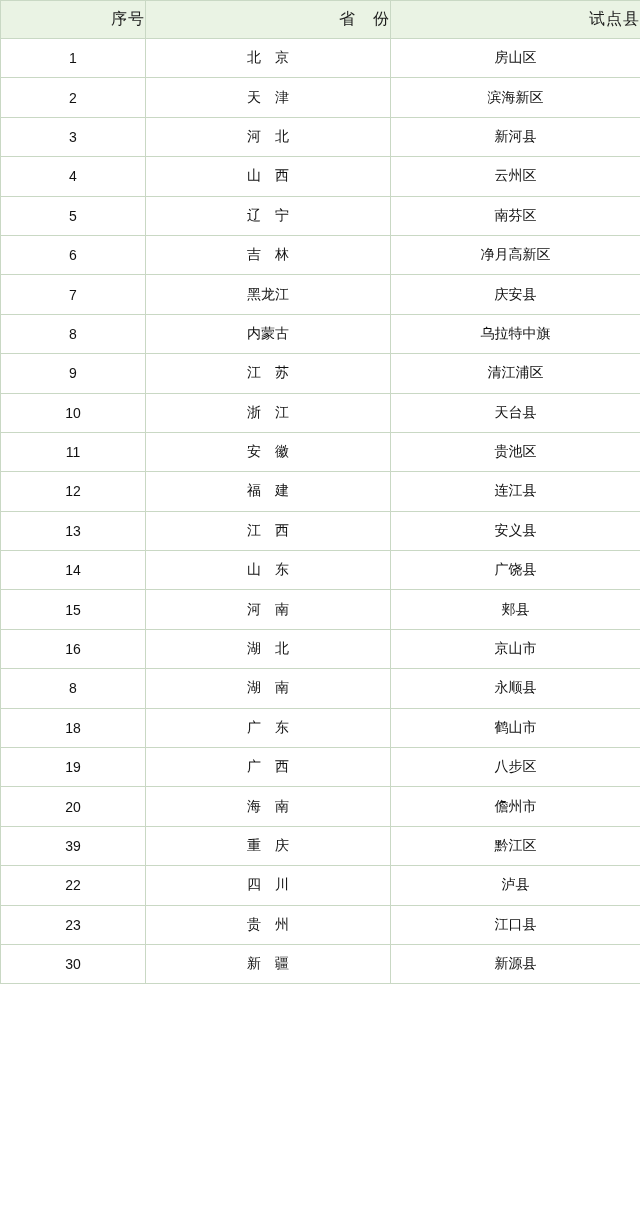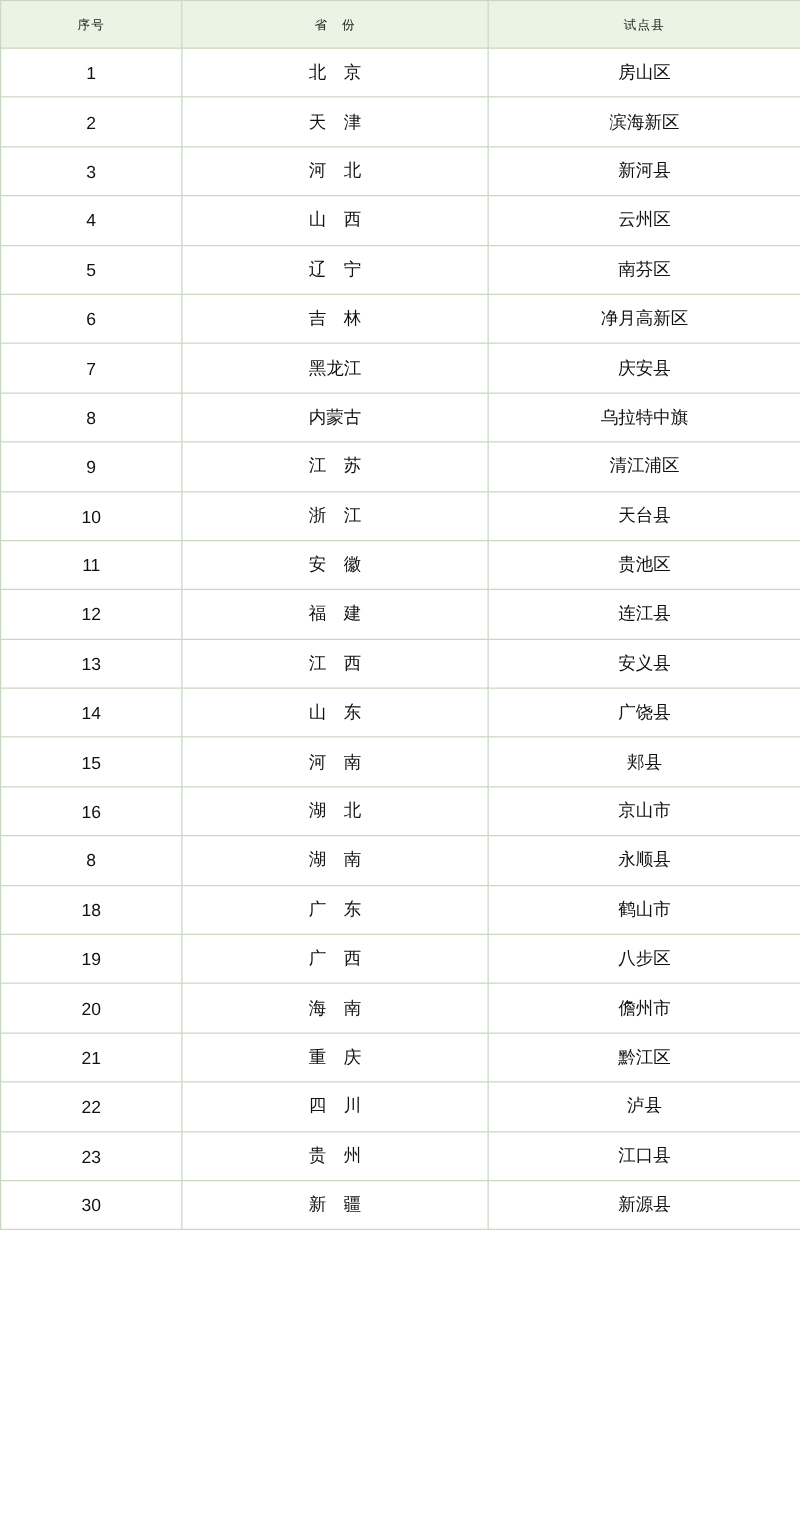--- a/index.html
+++ b/index.html
@@ -26,23 +26,24 @@
   table.pilot-table td {
     border: 1px solid #c9d8c4;
     text-align: center;
     vertical-align: middle;
     font-weight: normal;
     padding: 0;
   }
   table.pilot-table thead th {
     background: #eaf3e4;
     height: 37px;
-    font-size: 10px;
+    font-size: 16px;
     color: #1b1b1b;
     letter-spacing: 1px;
+    text-align: right;
   }
   table.pilot-table tbody td {
     height: 38.4px;
     font-size: 14px;
     background: #ffffff;
     color: #111111;
   }
   td.cell-index {
     font-size: 13px;
   }
@@ -164,21 +165,21 @@
         <td class="cell-index">19</td>
         <td class="cell-province">广　西</td>
         <td class="cell-county">八步区</td>
       </tr>
       <tr>
         <td class="cell-index">20</td>
         <td class="cell-province">海　南</td>
         <td class="cell-county">儋州市</td>
       </tr>
       <tr>
-        <td class="cell-index">21</td>
+        <td class="cell-index">39</td>
         <td class="cell-province">重　庆</td>
         <td class="cell-county">黔江区</td>
       </tr>
       <tr>
         <td class="cell-index">22</td>
         <td class="cell-province">四　川</td>
         <td class="cell-county">泸县</td>
       </tr>
       <tr>
         <td class="cell-index">23</td>

